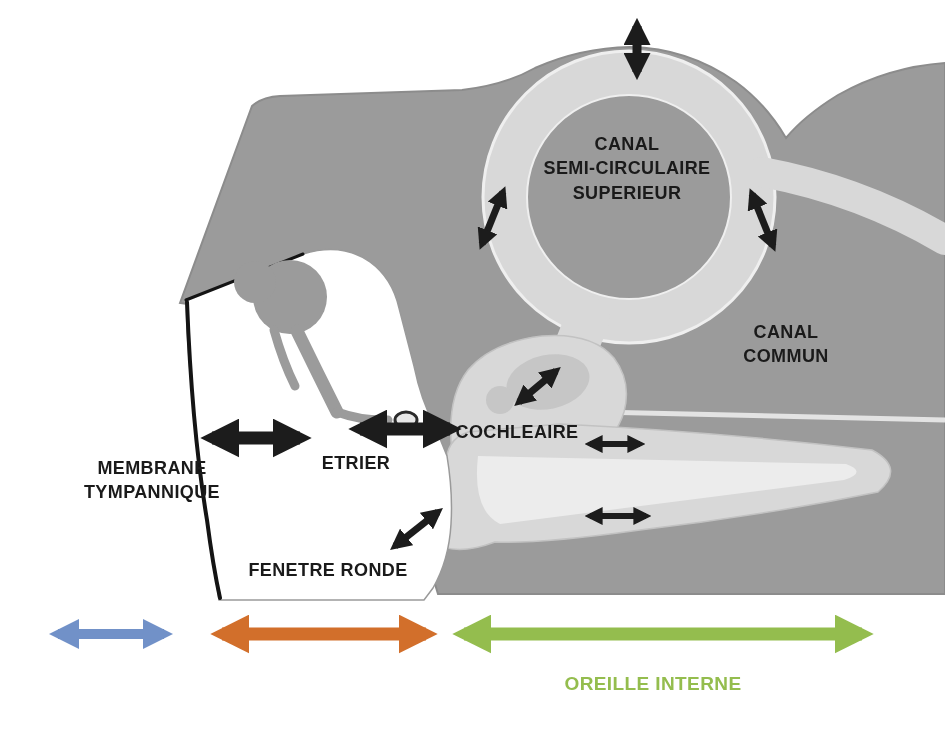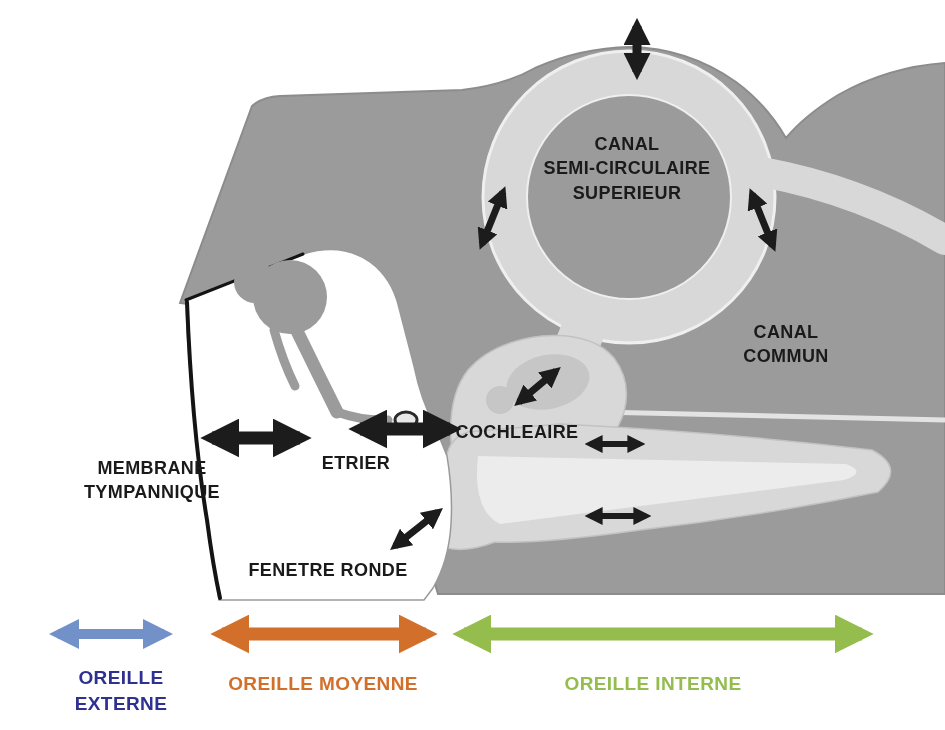--- a/index.html
+++ b/index.html
@@ -139,20 +139,17 @@
   <div class="lbl" style="left:517px; top:432px;">COCHLEAIRE</div>
 
   <div class="lbl" style="left:356px; top:463px;">ETRIER</div>
 
   <div class="lbl" style="left:152px; top:480px;">MEMBRANE
 TYMPANNIQUE</div>
 
 
   <div class="lbl" style="left:328px; top:563px;margin-top:7px;">FENETRE RONDE</div>
 
-  <div class="lbl c-ext" style="left:121px; top:691px;">OREILLE
-EXTERNE</div>
 
-  <div class="lbl c-mid" style="left:323px; top:684px;">OREILLE MOYENNE</div>
 
   <div class="lbl c-int" style="left:638px; top:684px;margin-left:15px;">OREILLE INTERNE</div>
 
 </div>
 
 </body></html>

